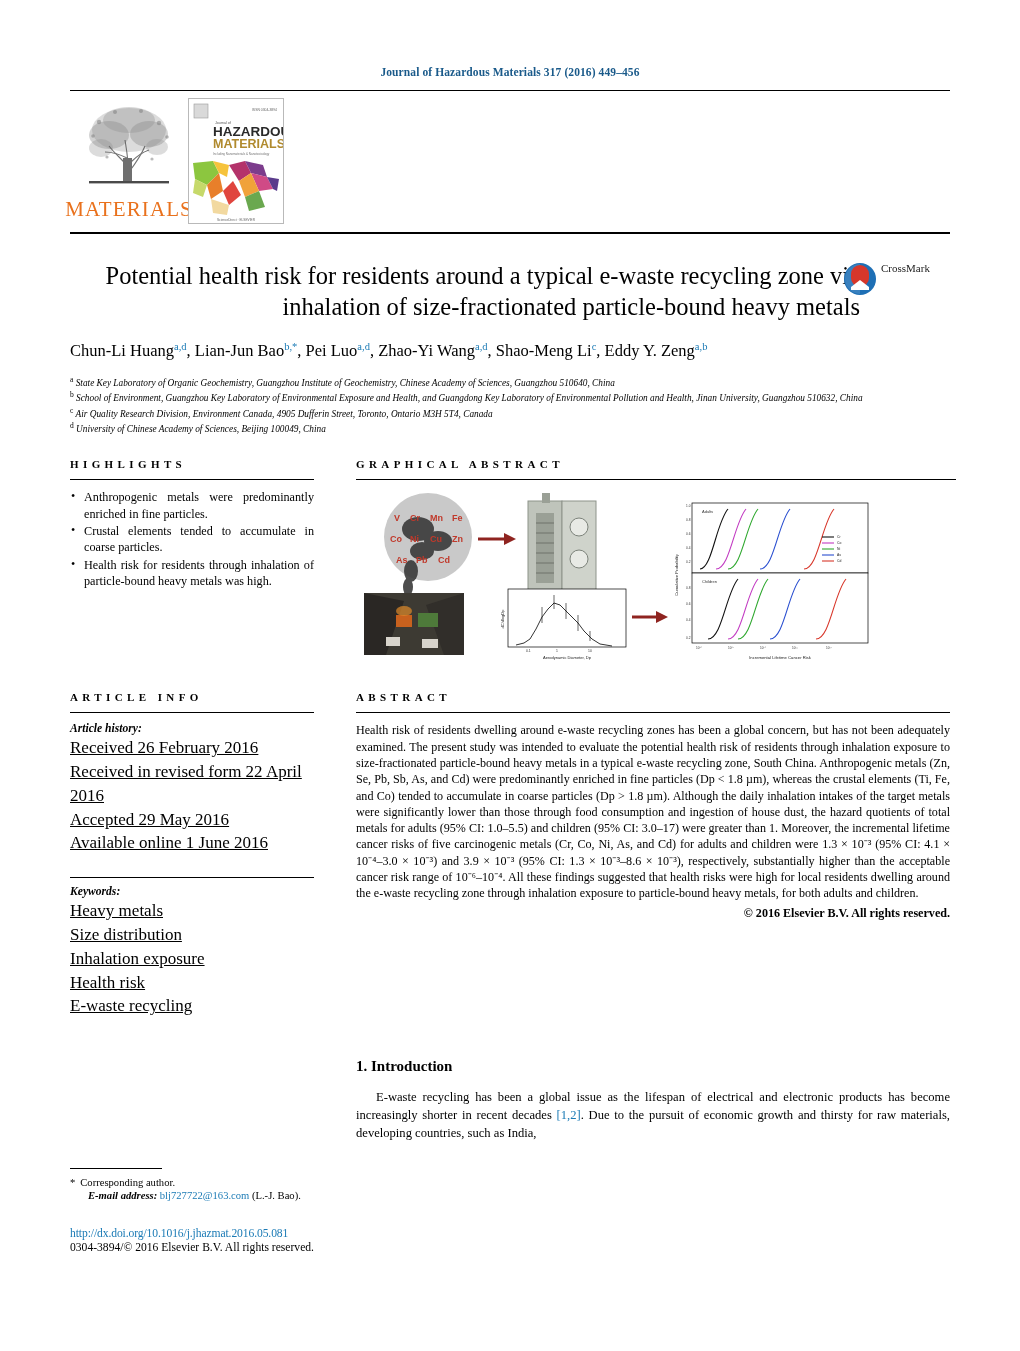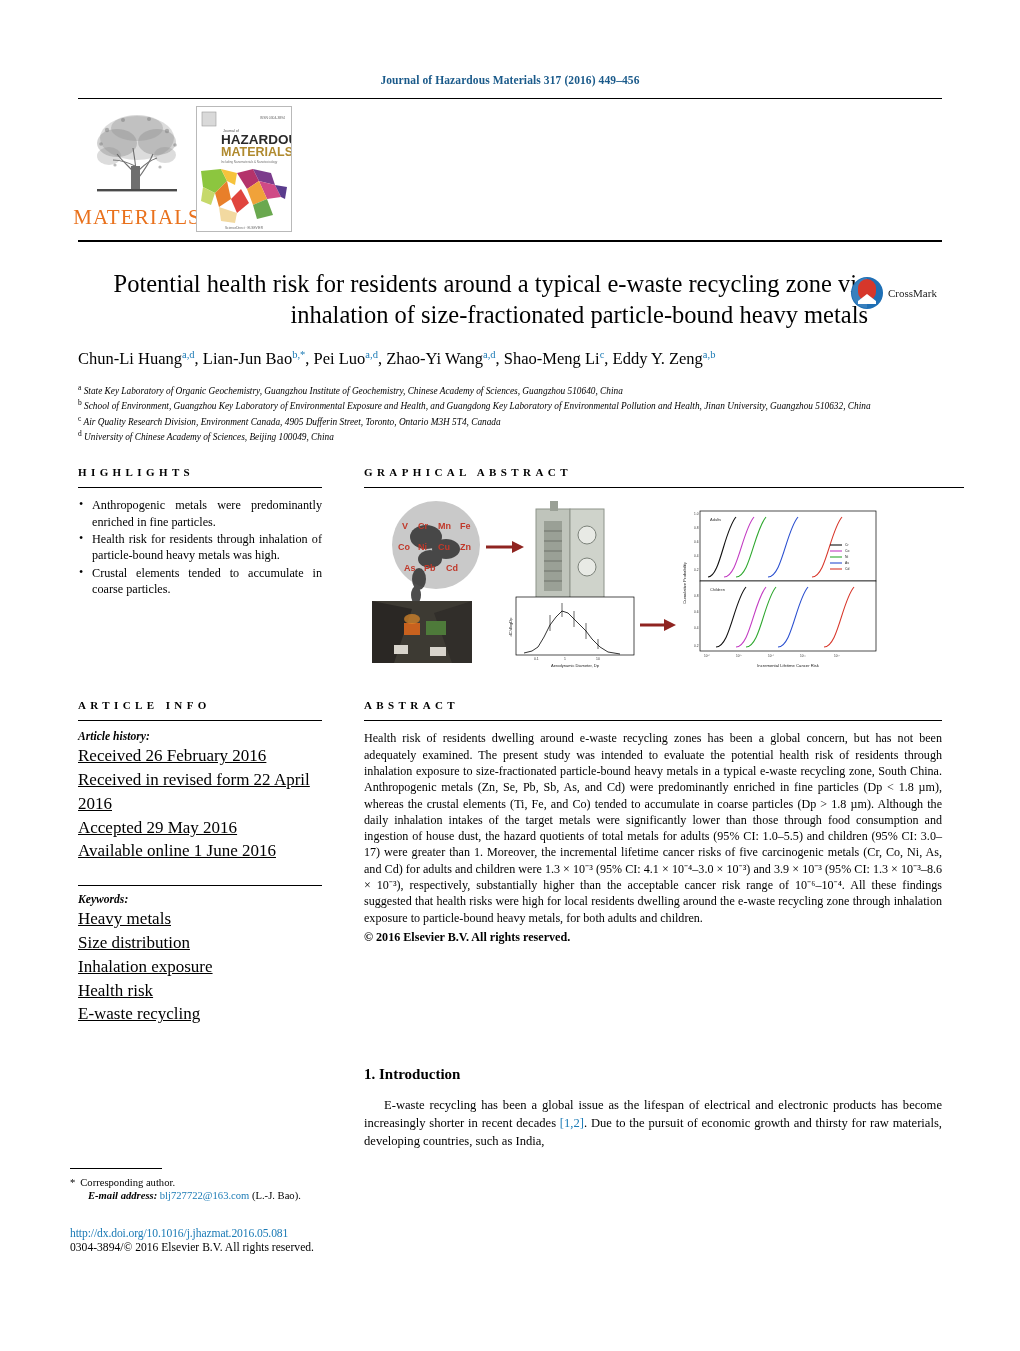--- a/index.html
+++ b/index.html
@@ -5,21 +5,21 @@
   * { box-sizing: border-box; }
   html, body { margin:0; padding:0; }
   body {
     width:1020px; height:1351px;
     background:#ffffff;
     font-family:"Liberation Serif", serif;
     color:#000;
     position:relative;
     overflow:hidden;
   }
-  .page { position:relative; width:1020px; height:1107px; padding:8px; }
+  .page { position:relative; width:1020px; height:1107px; padding:0; }
 
   
   .running-head {
     text-align:center;
     font-family:"Liberation Serif", serif;
     font-size:11.5px;
     font-weight:bold;
     color:#1a5a8a;
     padding-top:66px;
     letter-spacing:.1px;
@@ -92,23 +92,23 @@
     font-family:"Liberation Serif", serif;
     font-size:24.5px;
     font-weight:normal;
     line-height:1.28;
     margin:0;
     width:790px;
     color:#000;
     text-align:right;
   }
   .crossmark {
-    position:absolute; right:0; top:2px;
+    position:absolute; right:15px; top:2px;
     width:92px; height:46px;
-    display:flex; align-items:center;
+    display:flex; align-items:flex-start;
   }
   .cm-word {
     font-family:"Liberation Serif", serif;
     font-size:11px; color:#222; margin-left:4px;
   }
   .authors {
     font-family:"Liberation Serif", serif;
     font-size:16.5px;
     line-height:1.45;
     margin-top:16px;
@@ -175,21 +175,21 @@
   .ai-gap { height:16px; }
   .hr-mini { border-top:1px solid #000; margin:6px 0 7px 0; }
 
   .abstract-body {
     font-size:12.1px;
     line-height:1.35;
     text-align:justify;
     margin-top:2px;
   }
   .copyright {
-    text-align:left;
+    text-align:right;
     font-size:12.1px;
     margin-top:4px;
     font-weight:bold;
   }
 
   
   .intro-wrap { margin:40px 70px 0 70px; display:flex; }
   .intro-left { width:286px; flex:0 0 286px; position:relative; }
   .intro-right { flex:1 1 auto; }
   h2.intro-head {
@@ -319,22 +319,22 @@
       <div><sup>d</sup> <span>University of Chinese Academy of Sciences, Beijing 100049, China</span></div>
     </div>
   </div>
 
   <div class="cols">
     <div class="col-left">
       <div class="sec-head">HIGHLIGHTS</div>
       <div class="hr-thin"></div>
       <ul class="highlights">
         <li>Anthropogenic metals were predominantly enriched in fine particles.</li>
+        <li>Crustal elements tended to accumulate in coarse particles.</li>
         <li>Health risk for residents through inhalation of particle-bound heavy metals was high.</li>
-        <li>Crustal elements tended to accumulate in coarse particles.</li>
       </ul>
     </div>
     <div class="col-gap"></div>
     <div class="col-right">
       <div class="sec-head">GRAPHICAL ABSTRACT</div>
       <div class="hr-thin"></div>
 
       <div class="ga-figure">
         <svg width="600" height="172" viewBox="0 0 600 172">
           <rect width="600" height="172" fill="#ffffff"></rect>

